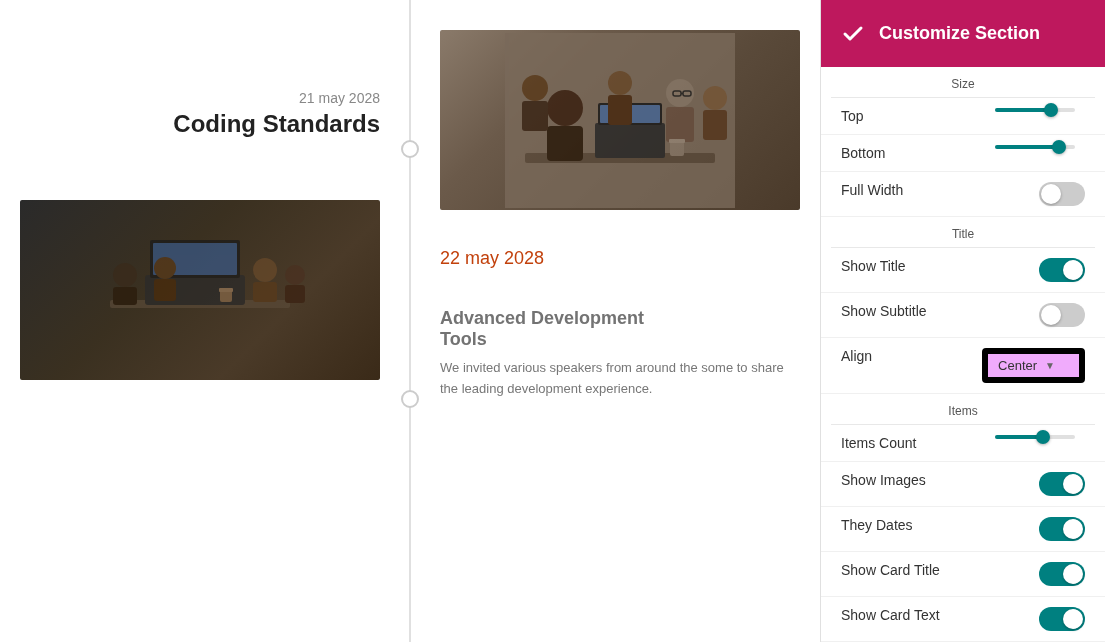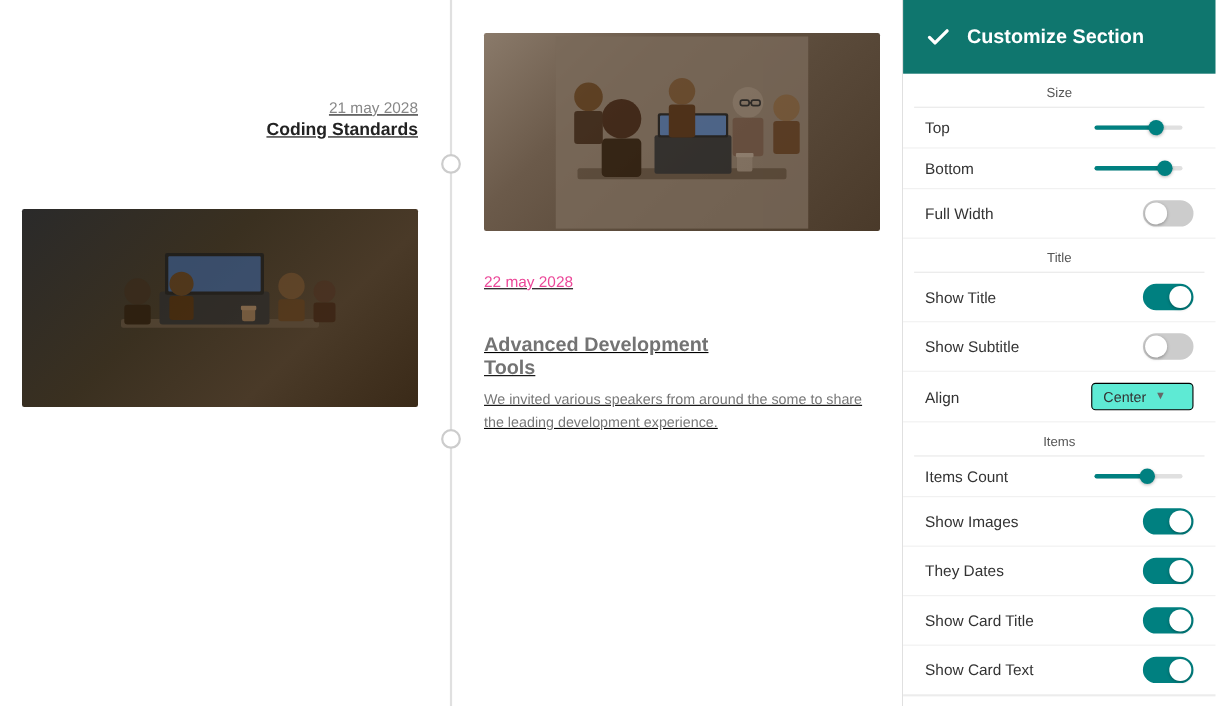--- a/index.html
+++ b/index.html
@@ -5,21 +5,20 @@
     * { box-sizing: border-box; margin: 0; padding: 0; }
     body { font-family: Arial, sans-serif; background: #f5f5f5; width: 1105px; height: 642px; overflow: hidden; display: flex; }
 
     
     .main-content {
       width: 820px;
       height: 642px;
       background: #fff;
       overflow: hidden;
       position: relative;
-      text-decoration: underline;
     }
 
     .timeline-container {
       display: flex;
       width: 100%;
       height: 100%;
       position: relative;
     }
 
     .timeline-line {
@@ -65,21 +64,21 @@
       text-align: right;
     }
 
     .timeline-item-left .item-date {
       color: #888;
       font-size: 14px;
       margin-bottom: 4px;
     }
 
     .timeline-item-left .item-title {
-      font-size: 16px;
+      font-size: 24px;
       font-weight: bold;
       color: #222;
       margin-bottom: 12px;
     }
 
     .timeline-item-left .item-desc {
       font-size: 13px;
       color: #777;
       line-height: 1.6;
     }
@@ -105,22 +104,22 @@
     }
 
     .img-box-laptop {
       background: linear-gradient(135deg, #2a2a2a 0%, #3a3020 40%, #4a3a28 70%, #3a2a18 100%);
       display: flex;
       align-items: center;
       justify-content: center;
     }
 
     .timeline-item-right .item-date {
-      color: #ec4899;
-      font-size: 14px;
+      color: #c2410c;
+      font-size: 18px;
       margin-bottom: 4px;
       margin-top: 8px;
     }
 
     .timeline-item-right .item-title {
       font-size: 18px;
       font-weight: bold;
       color: #737373;
       margin-bottom: 8px;
       margin-top: 39px;
@@ -137,21 +136,21 @@
       width: 285px;
       height: 642px;
       background: #fff;
       border-left: 1px solid #e0e0e0;
       display: flex;
       flex-direction: column;
       overflow-y: auto;
     }
 
     .sidebar-header {
-      background: #0f766e;
+      background: #be185d;
       color: #fff;
       display: flex;
       align-items: center;
       padding: 0 20px;
       height: 67px;
       gap: 14px;
       flex-shrink: 0;
     }
 
     .check-icon {
@@ -169,21 +168,21 @@
       text-align: center;
       font-size: 12px;
       color: #555;
       padding: 10px 0 6px;
       border-bottom: 1px solid #e8e8e8;
       margin: 0 10px;
     }
 
     .sidebar-row {
       display: flex;
-      align-items: center;
+      align-items: flex-start;
       justify-content: space-between;
       padding: 10px 20px;
       border-bottom: 1px solid #f0f0f0;
     }
 
     .sidebar-row-label {
       font-size: 14px;
       color: #333;
     }
 
@@ -250,26 +249,26 @@
       transform: translateY(-50%);
       width: 14px;
       height: 14px;
       border-radius: 50%;
       background: #008080;
       box-shadow: 0 1px 3px rgba(0,0,0,0.3);
     }
 
     
     .dropdown-select {
-      border: 1px solid #000000;
+      border: 6px solid #000000;
       border-radius: 4px;
       padding: 4px 24px 4px 10px;
       font-size: 13px;
       color: #333;
-      background: #5eead4;
+      background: #f0abfc;
       position: relative;
       display: flex;
       align-items: center;
       gap: 8px;
       cursor: pointer;
       min-width: 90px;
     }
 
     .dropdown-arrow {
       font-size: 10px;

